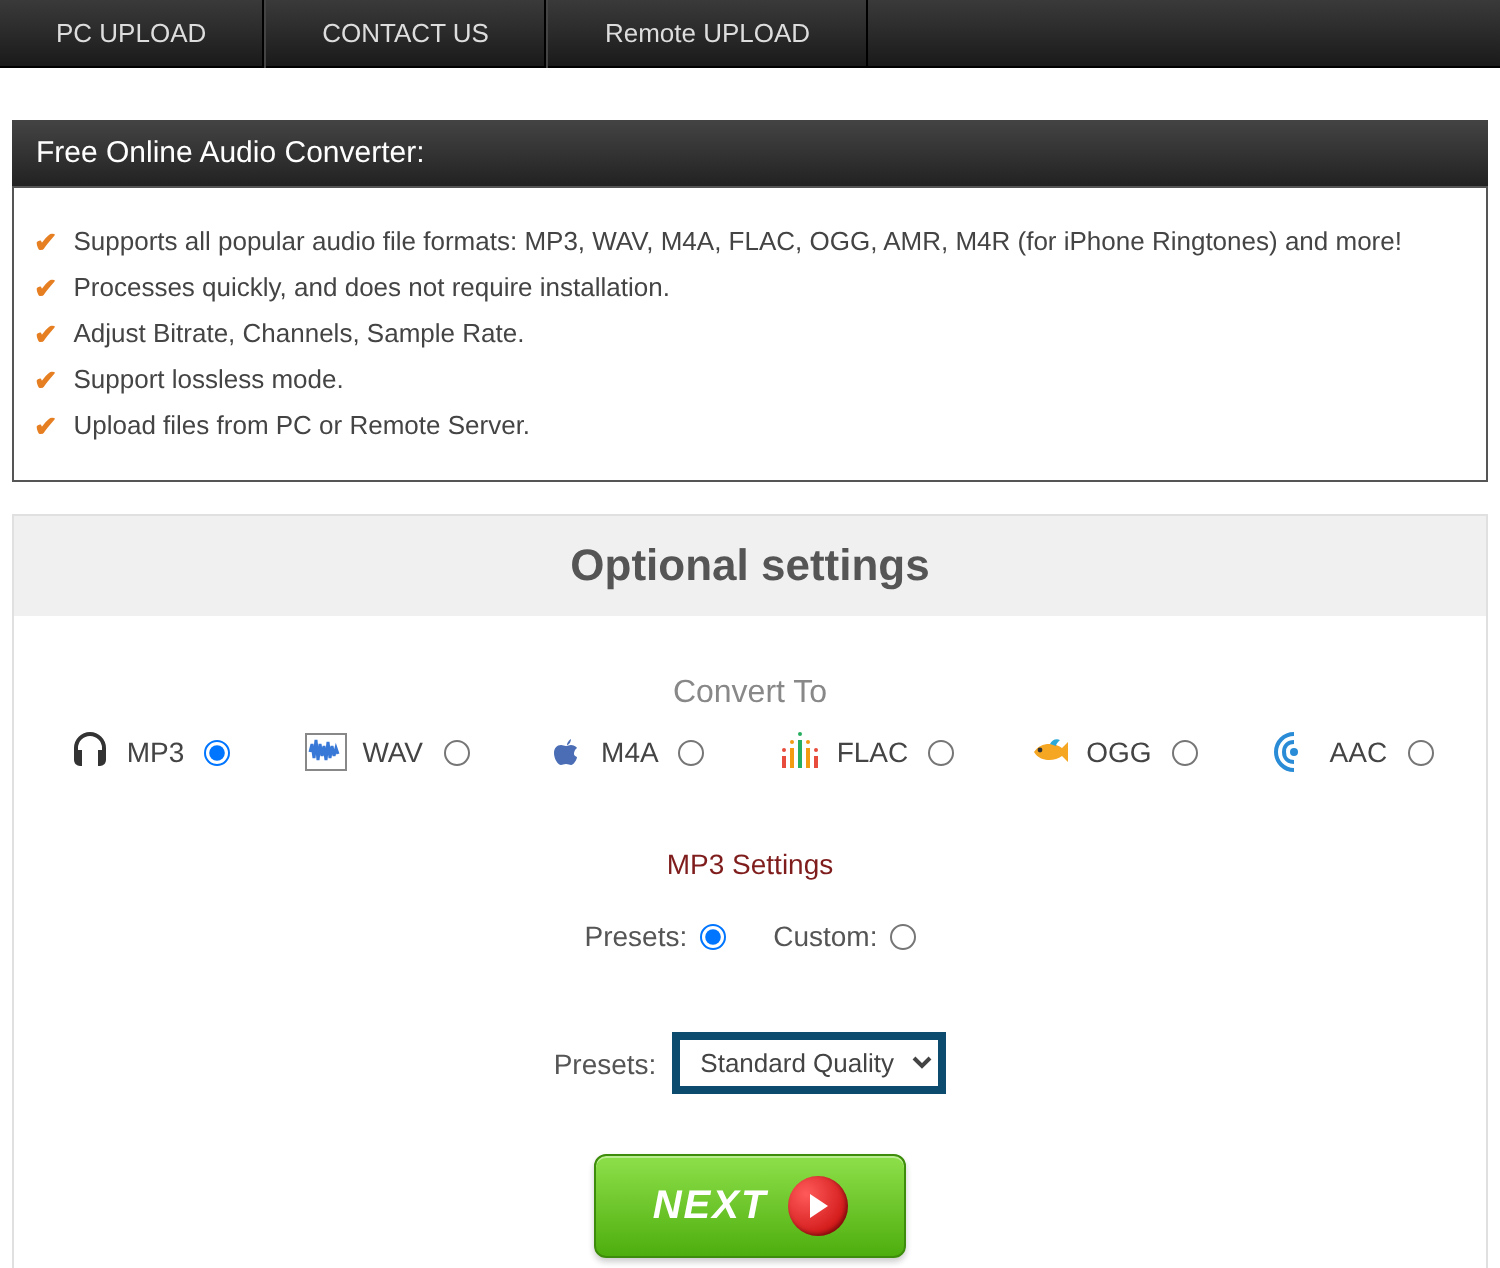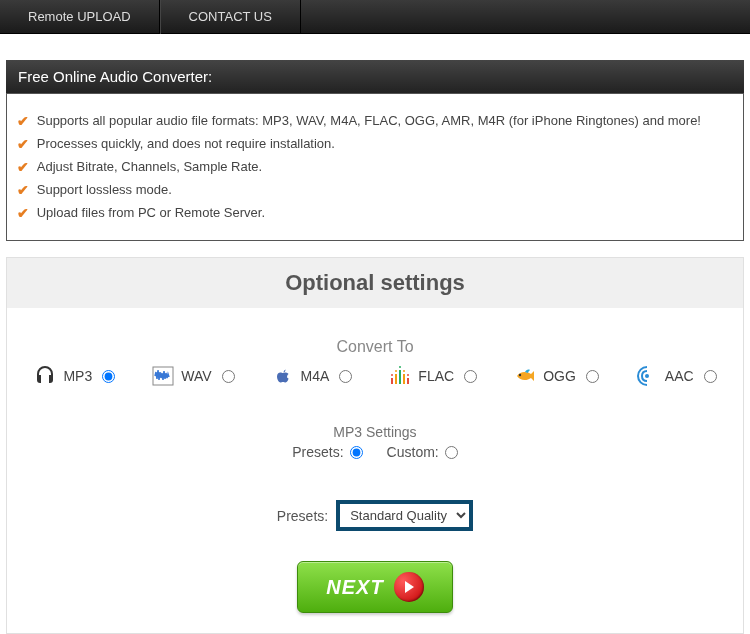--- a/index.html
+++ b/index.html
@@ -12,35 +12,36 @@
 .feature { display: flex; align-items: flex-start; margin: 7px 0; font-size: 13px; color: #444; }
 .check { color: #e67e22; font-weight: bold; margin-right: 8px; font-size: 14px; }
 .settings-panel { margin: 16px 6px 0 6px; border: 1px solid #e0e0e0; }
 .settings-title { background: #f0f0f0; text-align: center; font-size: 22px; color: #555; padding: 12px 0; font-weight: 700; }
 .settings-body { background: #fff; padding: 30px 0 20px 0; text-align: center; }
 .section-label { color: #888; font-size: 16px; margin-bottom: 8px; }
 .format-row { display: flex; justify-content: center; gap: 36px; margin-bottom: 36px; }
 .format { display: inline-flex; align-items: center; gap: 6px; color: #444; font-size: 14px; }
 .format input[type=radio] { margin-left: 4px; }
 .icon { width: 24px; height: 24px; display: inline-flex; align-items: center; justify-content: center; }
-.mp3-settings { color: #737373; font-size: 14px; margin-bottom: 4px; }
+.mp3-settings { color: #7f1d1d; font-size: 14px; margin-bottom: 20px; }
 .mode-row { display: flex; justify-content: center; gap: 24px; margin-bottom: 40px; color: #555; font-size: 14px; align-items: center; }
 .mode-row label { display: inline-flex; align-items: center; gap: 6px; }
 .preset-row { display: flex; justify-content: center; align-items: center; gap: 8px; color: #555; font-size: 14px; margin-bottom: 30px; }
 select { border: 4px solid #0c4a6e; padding: 3px 6px; font-size: 13px; background: #fff; color: #444; }
 .next-btn { display: inline-flex; align-items: center; justify-content: center; gap: 10px; background: linear-gradient(#8ee04a, #4eae0e); border: 1px solid #3d8c0b; border-radius: 6px; padding: 10px 28px; color: #fff; font-size: 20px; font-weight: bold; font-style: italic; letter-spacing: 1px; cursor: pointer; box-shadow: inset 0 1px 0 rgba(255,255,255,0.4), 0 2px 3px rgba(0,0,0,0.2); }
 .arrow-circle { width: 30px; height: 30px; border-radius: 50%; background: radial-gradient(circle at 30% 30%, #ff5a5a, #c00000); display: flex; align-items: center; justify-content: center; box-shadow: inset -1px -1px 2px rgba(0,0,0,0.4); }
 .arrow-circle::after { content: ""; border-left: 9px solid #fff; border-top: 6px solid transparent; border-bottom: 6px solid transparent; margin-left: 2px; }
 </style>
 </head>
 <body>
 
 <div class="nav">
+  <div class="nav-item">PC UPLOAD</div>
+  <div class="nav-item">CONTACT US</div>
   <div class="nav-item">Remote UPLOAD</div>
-  <div class="nav-item">CONTACT US</div>
 </div>
 
 <div class="header-bar">Free Online Audio Converter:</div>
 
 <div class="features-box">
   <div class="feature">
       <span class="check">✔</span>
       <span>Supports all popular audio file formats: MP3, WAV, M4A, FLAC, OGG, AMR, M4R (for iPhone Ringtones) and more!</span>
     </div>
   <div class="feature">

